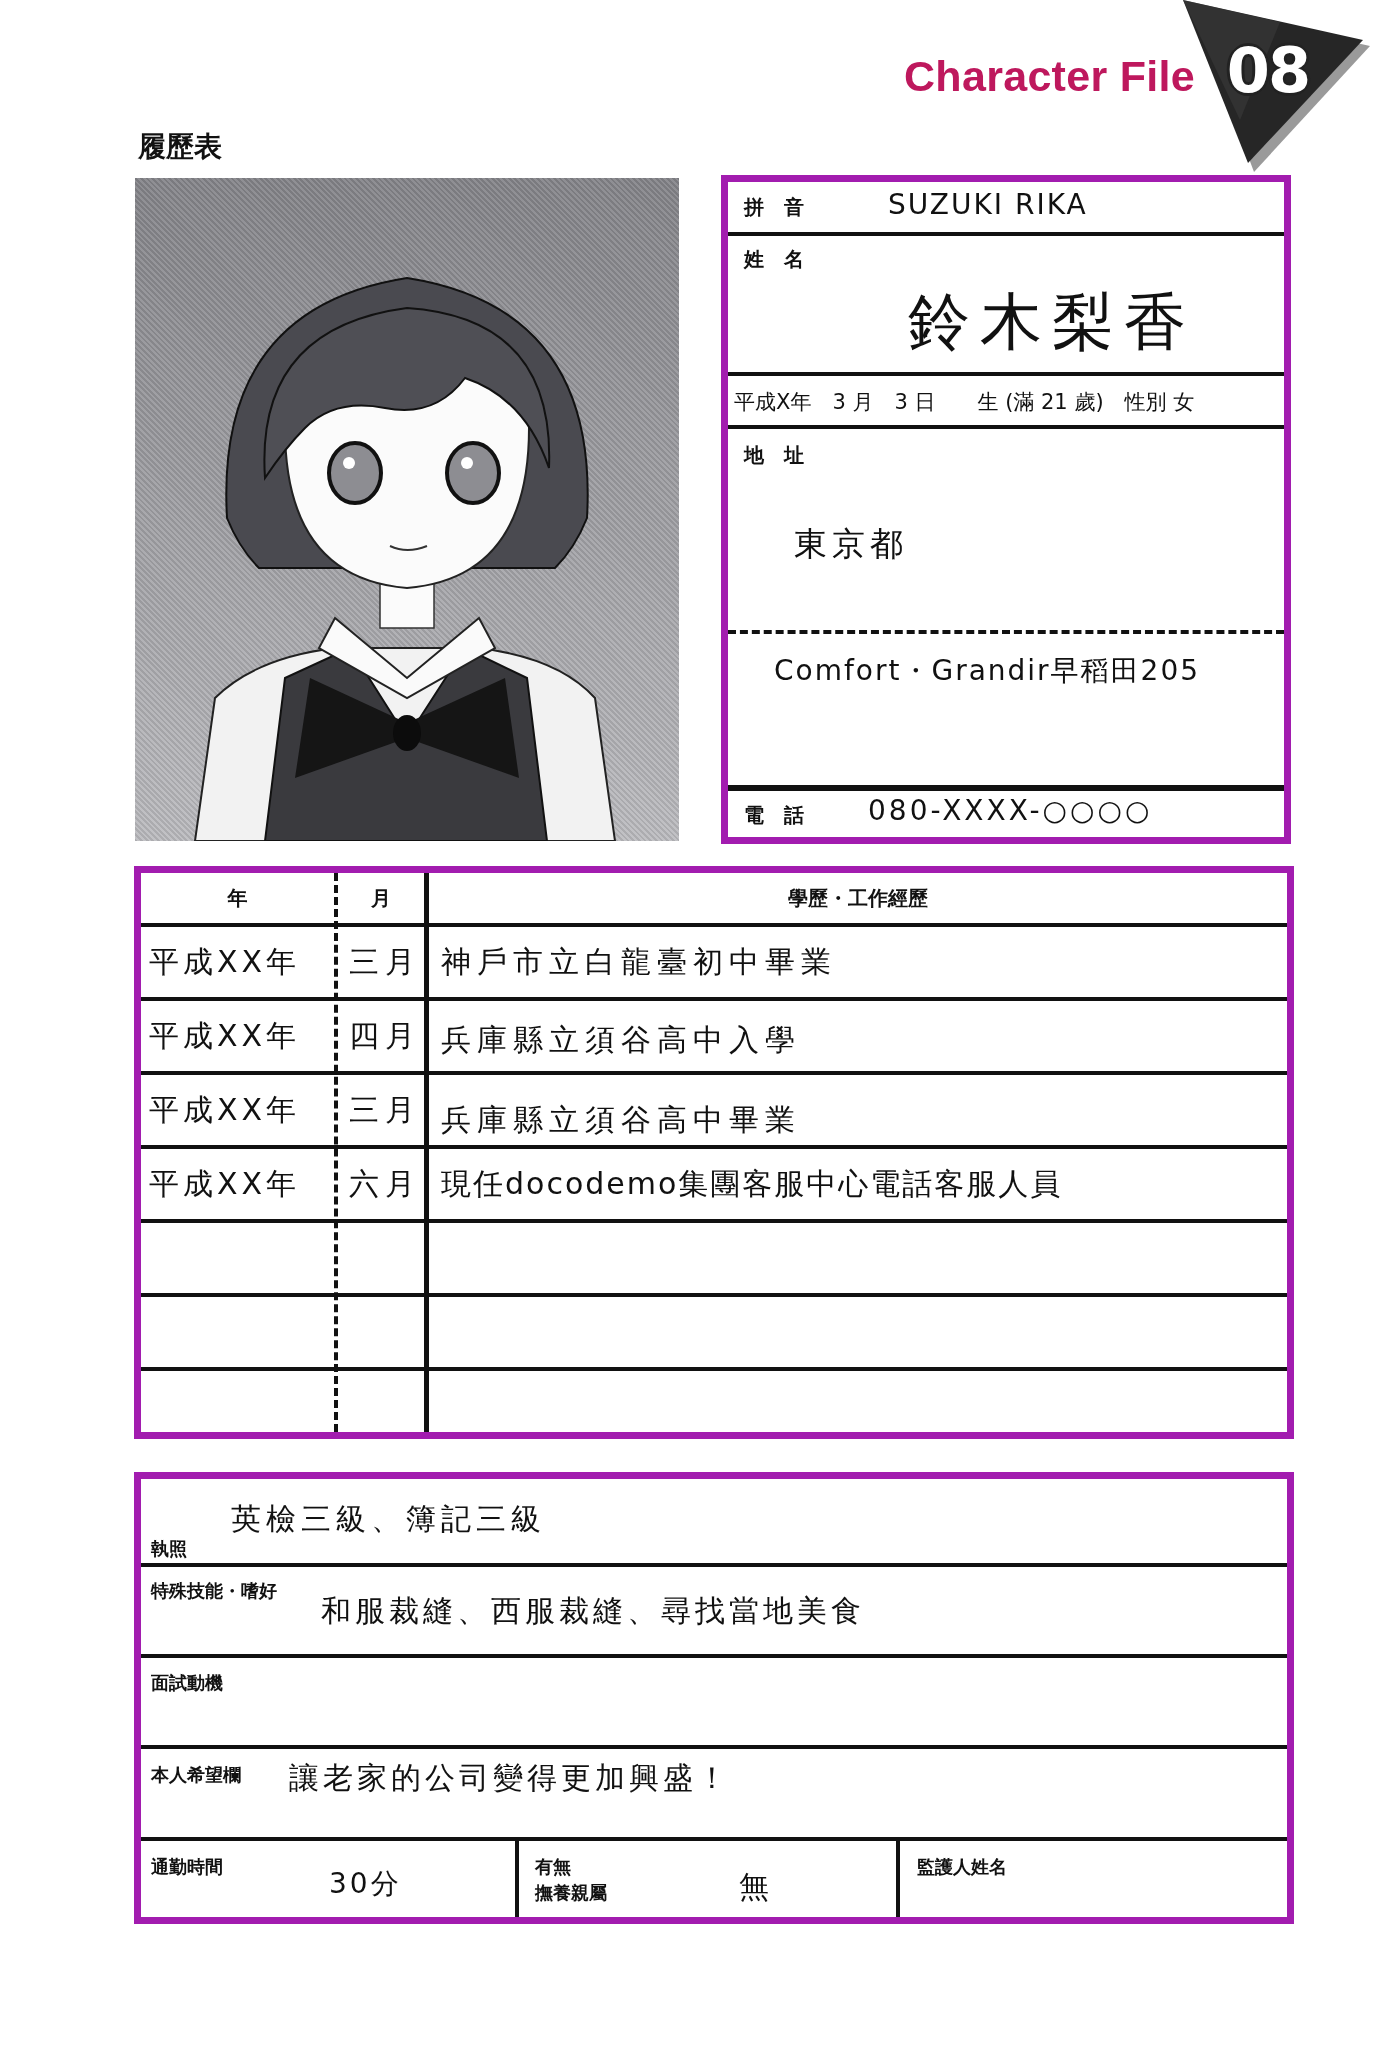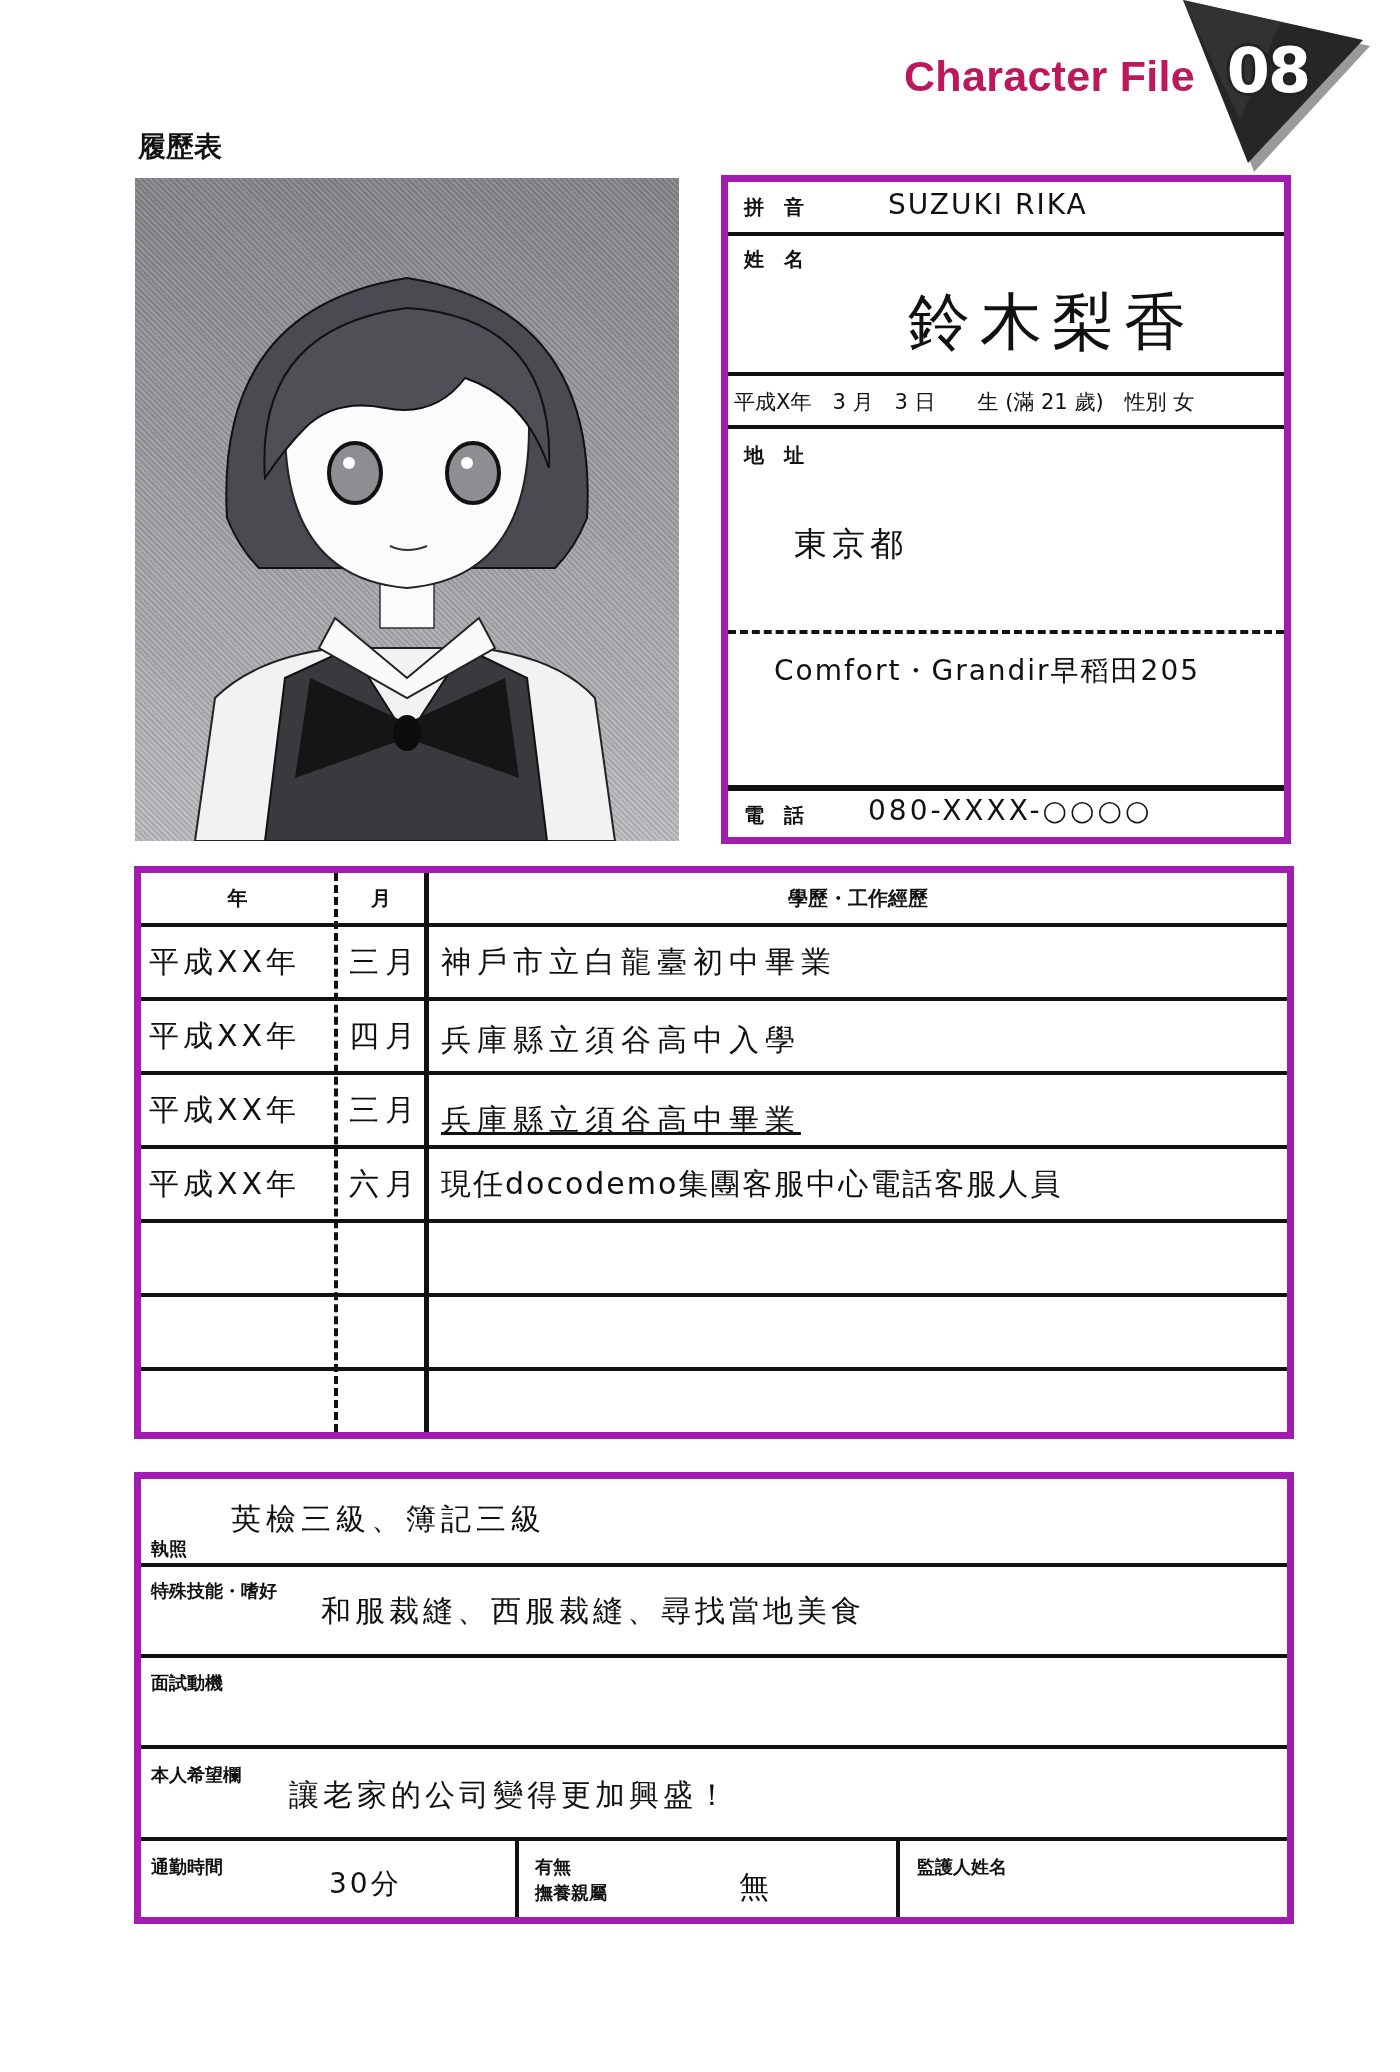--- a/index.html
+++ b/index.html
@@ -122,21 +122,21 @@
   <div>
     <div class="cell" style="left:8px; top:128px; height:70px; letter-spacing:4px;">平成XX年</div>
     <div class="cell" style="left:208px; top:128px; height:70px; letter-spacing:6px;">四月</div>
     <div class="cell" style="left:300px; top:128px; height:78px; letter-spacing:6px;">兵庫縣立須谷高中入學</div>
   </div>
   <div class="hline" style="top:198px;"></div>
 
   <div>
     <div class="cell" style="left:8px; top:202px; height:70px; letter-spacing:4px;">平成XX年</div>
     <div class="cell" style="left:208px; top:202px; height:70px; letter-spacing:6px;">三月</div>
-    <div class="cell" style="left:300px; top:202px; height:90px; letter-spacing:6px;text-decoration:underline;">兵庫縣立須谷高中畢業</div>
+    <div class="cell" style="left:300px; top:202px; height:90px; letter-spacing:6px;">兵庫縣立須谷高中畢業</div>
   </div>
   <div class="hline" style="top:272px;"></div>
 
   <div>
     <div class="cell" style="left:8px; top:276px; height:70px; letter-spacing:4px;">平成XX年</div>
     <div class="cell" style="left:208px; top:276px; height:70px; letter-spacing:6px;">六月</div>
     <div class="cell" style="left:300px; top:276px; height:70px; letter-spacing:2px;">現任docodemo集團客服中心電話客服人員</div>
   </div>
   <div class="hline" style="top:346px;"></div>
 
@@ -161,21 +161,21 @@
   <div class="hline" style="top:84px;"></div>
 
   <span class="lbl" style="left:10px; top:100px; font-size:18px;">特殊技能・嗜好</span>
   <span class="hand" style="left:180px; top:112px; font-size:30px; letter-spacing:4px;">和服裁縫、西服裁縫、尋找當地美食</span>
   <div class="hline" style="top:175px;"></div>
 
   <span class="lbl" style="left:10px; top:192px; font-size:18px;">面試動機</span>
   <div class="hline" style="top:266px;"></div>
 
   <span class="lbl" style="left:10px; top:284px; font-size:18px;">本人希望欄</span>
-  <span class="hand" style="left:148px; top:296px; font-size:30px; letter-spacing:4px;">讓老家的公司變得更加興盛！</span>
+  <span class="hand" style="left:148px; top:279px; font-size:30px; letter-spacing:4px;">讓老家的公司變得更加興盛！</span>
   <div class="hline" style="top:358px;"></div>
 
   <div class="vline" style="left:374px; top:358px; bottom:0;"></div>
   <div class="vline" style="left:755px; top:358px; bottom:0;"></div>
 
   <span class="lbl" style="left:10px; top:376px; font-size:18px;">通勤時間</span>
   <span class="hand" style="left:188px; top:386px; font-size:28px; letter-spacing:3px;">30分</span>
 
   <span class="lbl" style="left:394px; top:376px; font-size:18px;">有無</span>
   <span class="lbl" style="left:394px; top:402px; font-size:18px;">撫養親屬</span>

